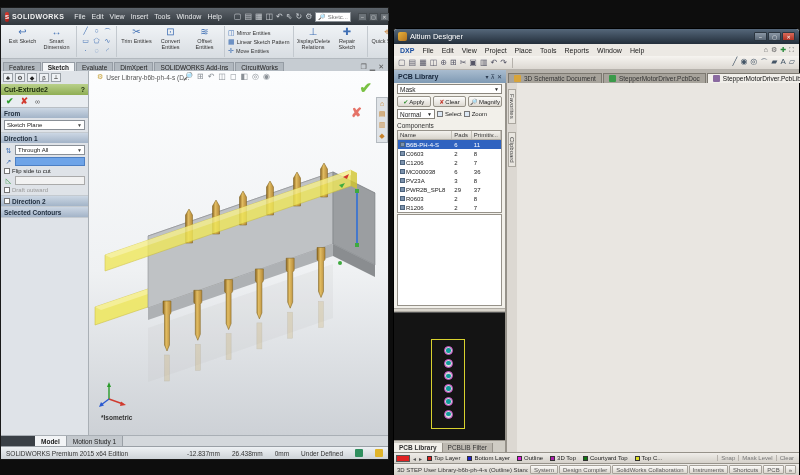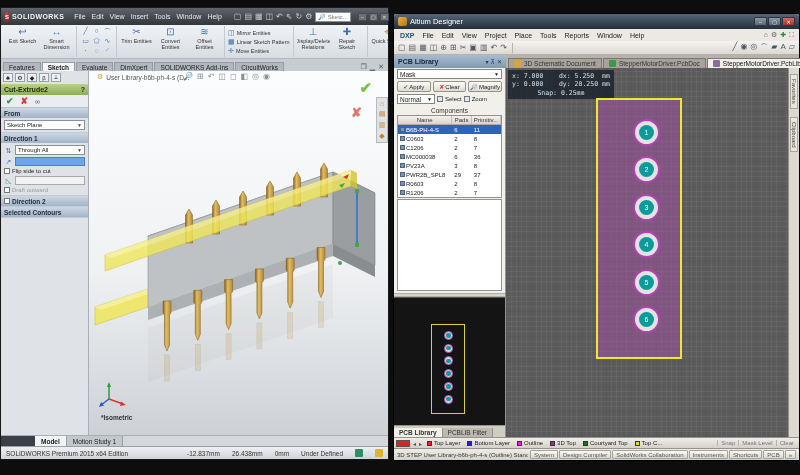--- a/index.html
+++ b/index.html
@@ -71,21 +71,21 @@
 
   .sw-modeltabs{height:11px;flex:0 0 11px;background:#d4d8dc;border-top:1px solid #a9afb5;display:flex;align-items:center;font-size:6.5px;}
   .sw-modeltabs .dark{width:34px;height:100%;background:#3a4046;}
   .swm-tab{padding:0 6px;height:100%;display:flex;align-items:center;background:#c3c8cd;border-right:1px solid #9aa0a6;color:#222;}
   .swm-tab.active{background:#f2f4f6;font-weight:bold;}
   .sw-status{height:13px;flex:0 0 13px;background:linear-gradient(#eef1f4,#ced3d8);border-top:1px solid #9aa0a6;display:flex;align-items:center;font-size:6.5px;color:#333;padding:0 5px;gap:12px;}
   .sw-status .coords{display:flex;gap:12px;margin-left:auto;}
   .sw-status .chip{width:8px;height:8px;border-radius:1px;}
 
   
-  #ad{position:absolute;left:393px;top:13px;width:407px;height:448px;background:#e9e6e1;border:1px solid #000;border-radius:3px 3px 0 0;display:flex;flex-direction:column;text-align:center;}
+  #ad{position:absolute;left:393px;top:28px;width:407px;height:448px;background:#e9e6e1;border:1px solid #000;border-radius:3px 3px 0 0;display:flex;flex-direction:column;}
   .ad-title{height:15px;flex:0 0 15px;background:linear-gradient(#55677a,#232e3a);border-radius:3px 3px 0 0;display:flex;align-items:center;gap:3px;padding:0 4px;color:#fff;font-size:7.5px;}
   .ad-appicon{width:9px;height:9px;background:linear-gradient(135deg,#e8b23a,#b4731f);border-radius:2px;}
   .ad-winbtns{margin-left:auto;display:flex;gap:1px;}
   .ad-winbtn{width:13px;height:9px;background:linear-gradient(#8a97a5,#5a6775);border:1px solid #2c3640;border-radius:1px;font-size:5px;color:#fff;display:flex;align-items:center;justify-content:center;}
   .ad-winbtn.close{background:linear-gradient(#d86a5a,#b03325);}
   .ad-menu{height:12px;flex:0 0 12px;background:#ece9e4;display:flex;align-items:center;font-size:7px;color:#222;padding:0 2px;}
   .ad-menu .m{padding:0 4px;}
   .ad-menu .m.dxp{color:#1a4ea0;font-weight:bold;}
   .ad-menu .right{margin-left:auto;display:flex;gap:3px;font-size:7px;color:#666;padding-right:3px;}
   .ad-toolbar{height:14px;flex:0 0 14px;background:linear-gradient(#f6f4f0,#dcd8d2);border-bottom:1px solid #b6b2ac;display:flex;align-items:center;gap:3px;padding:0 4px;font-size:8px;color:#556;}
@@ -691,44 +691,20 @@
             <div class="mini-pad" style="left: 50px; top: 96.5px;">
               <div class="in"></div>
             </div>
           </div>
         <div class="adp-tabs" id="adp-tabs">
             <span class="adp-tab active">PCB Library</span>
             <span class="adp-tab">PCBLIB Filter</span>
           </div>
       </div>
 
-      <div class="ad-editor">
-        <div class="ad-hud" id="ad-hud">x: 7.000    dx: 5.250  mm
-y: 0.000    dy: 20.250 mm
-Snap: 0.25mm</div>
-        <div class="fp-rect" id="fp-rect"></div>
-      <div class="fp-pad" style="left: 127px; top: 51px;">
-            <div class="in">1</div>
-          </div>
-          <div class="fp-pad" style="left: 127px; top: 88.4px;">
-            <div class="in">2</div>
-          </div>
-          <div class="fp-pad" style="left: 127px; top: 125.8px;">
-            <div class="in">3</div>
-          </div>
-          <div class="fp-pad" style="left: 127px; top: 163.2px;">
-            <div class="in">4</div>
-          </div>
-          <div class="fp-pad" style="left: 127px; top: 200.6px;">
-            <div class="in">5</div>
-          </div>
-          <div class="fp-pad" style="left: 127px; top: 238px;">
-            <div class="in">6</div>
-          </div>
-        </div>
 
       <div class="ad-right">
         <div id="ad-right-tabs" style="display:flex;flex-direction:column;gap:8px;">
             <span class="ad-vtab">Favorites</span>
             <span class="ad-vtab">Clipboard</span>
           </div>
       </div>
     </div>
 
     <div class="ad-layerbar">

